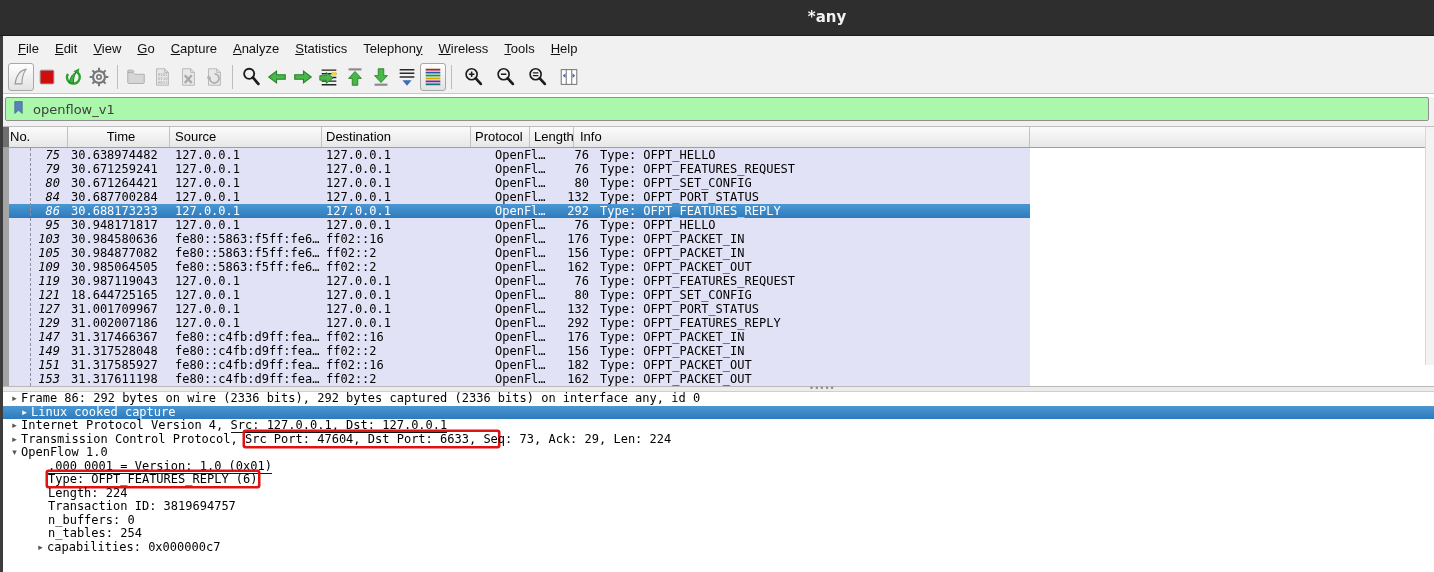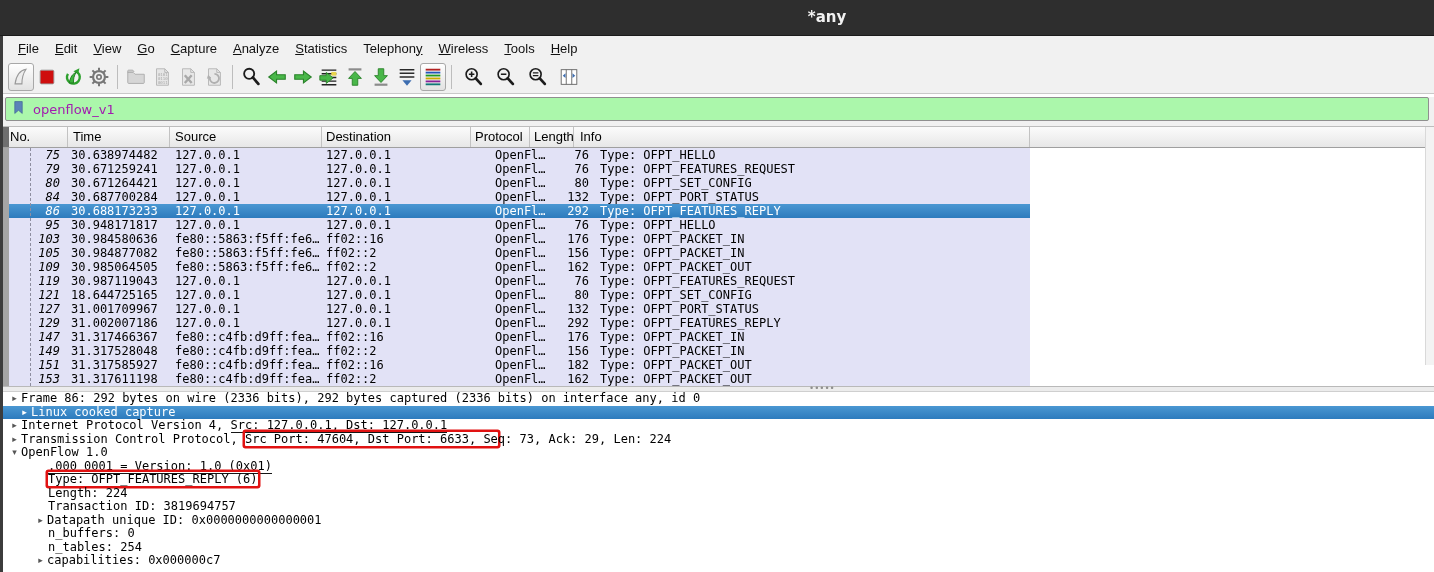--- a/index.html
+++ b/index.html
@@ -16,21 +16,21 @@
        padding-left:8px;box-sizing:border-box;}
   .tbtn{width:26px;height:28px;display:flex;align-items:center;justify-content:center;flex:0 0 auto;}
   .tbtn.wide{width:32px;}
   .tbtn.framed{border:1px solid #a8a8a8;border-radius:3px;background:linear-gradient(#ffffff,#e2e2e2);box-sizing:border-box;}
   .tbtn svg{display:block;}
   .tsep{width:1px;height:24px;background:#bdbdbd;margin:0 5px;flex:0 0 auto;}
   .fbar{height:30px;background:#f1f1f1;border-bottom:1px solid #bdbdbd;box-sizing:border-box;}
   .fwrap{display:flex;align-items:center;height:22px;margin:3px 5px 0 5px;background:#abf7ab;
        border:1px solid #8f8f8f;border-radius:2px;padding-left:5px;}
   .fwrap input{flex:1;background:transparent;border:none;outline:none;font-size:13px;
-       font-family:"DejaVu Sans",sans-serif;color:#a21caf;padding:0 0 0 7px;}
+       font-family:"DejaVu Sans",sans-serif;color:#404040;padding:0 0 0 7px;}
   .plist{position:relative;}
   .phead{height:21px;background:linear-gradient(#fbfbfb,#e7e7e7);border-bottom:1px solid #9f9f9f;
        display:flex;box-sizing:border-box;position:relative;}
   .phead .corner{position:absolute;left:0;top:0;width:9px;height:20px;background:#6f6f6f;}
   .hcell{font-size:13px;color:#000;line-height:20px;box-sizing:border-box;border-right:1px solid #c2c2c2;
        overflow:hidden;white-space:nowrap;flex:0 0 auto;}
   .hfill{flex:1;border-right:none;}
   .prows{height:238px;background:#ffffff;position:relative;overflow:hidden;}
   .gutter{position:absolute;left:3px;top:0;width:6px;height:238px;background:#a5a5a5;}
   .related{position:absolute;left:30px;top:0;height:238px;border-left:1px dashed #8e8ea0;z-index:5;}
@@ -269,21 +269,21 @@
           <path d="M6 2.5 h12 v19 l-6 -5 -6 5 Z" fill="#5b82b8" stroke="#3a5f92"></path>
         </svg></span>
     <input type="text" value="openflow_v1" style="">
   </div>
 </div>
 
 <div class="plist">
   <div class="phead">
     <div class="corner"></div>
   <div class="hcell" style="width: 68px; padding-left: 10px;">No.</div>
-      <div class="hcell" style="width: 102px; padding-left: 5px;">Time</div>
+      <div class="hcell" style="width: 102px; padding-left: 5px; text-align: center;">Time</div>
       <div class="hcell" style="width: 152px; padding-left: 5px;">Source</div>
       <div class="hcell" style="width: 149px; padding-left: 4px;">Destination</div>
       <div class="hcell" style="width: 59px; padding-left: 4px;">Protocol</div>
       <div class="hcell" style="width: 44px; padding-left: 4px;">Length</div>
       <div class="hcell" style="width: 456px; padding-left: 6px;">Info</div>
       <div class="hcell hfill"></div>
     </div>
   <div class="prows">
     <div class="gutter"></div>
     <div class="related"></div>
@@ -315,19 +315,18 @@
 <div class="details">
     <div class="drow ind0"><span class="tri">▸</span><span class="part">Frame 86: 292 bytes on wire (2336 bits), 292 bytes captured (2336 bits) on interface any, id 0</span></div>
     <div class="drow sel ind0"><span class="tri">▸</span><span class="part">Linux cooked capture</span></div>
     <div class="drow ind0"><span class="tri">▸</span><span class="part">Internet Protocol Version 4, </span><span class="part u">Src: 127.0.0.1, Dst: 127.0.0.1</span></div>
     <div class="drow ind0"><span class="tri">▸</span><span class="part">Transmission Control Protocol, </span><span class="part rb">Src Port: 47604, Dst Port: 6633, Se</span><span class="part">q: 73, Ack: 29, Len: 224</span></div>
     <div class="drow ind0"><span class="tri">▾</span><span class="part">OpenFlow 1.0</span></div>
     <div class="drow ind1"><span class="part u">.000 0001 = Version: 1.0 (0x01)</span></div>
     <div class="drow ind1"><span class="part rb">Type: OFPT_FEATURES_REPLY (6)</span></div>
     <div class="drow ind1"><span class="part">Length: 224</span></div>
     <div class="drow ind1"><span class="part">Transaction ID: 3819694757</span></div>
-    <div class="drow ind1 hastri"><span class="tri">▸</span><span class="part">Datapath unique ID: 0x0000000000000001</span></div>
     <div class="drow ind1"><span class="part">n_buffers: 0</span></div>
     <div class="drow ind1"><span class="part">n_tables: 254</span></div>
     <div class="drow ind1 hastri"><span class="tri">▸</span><span class="part">capabilities: 0x000000c7</span></div>
   </div>
 
 <div class="left-edge"></div>
 
 </body></html>

